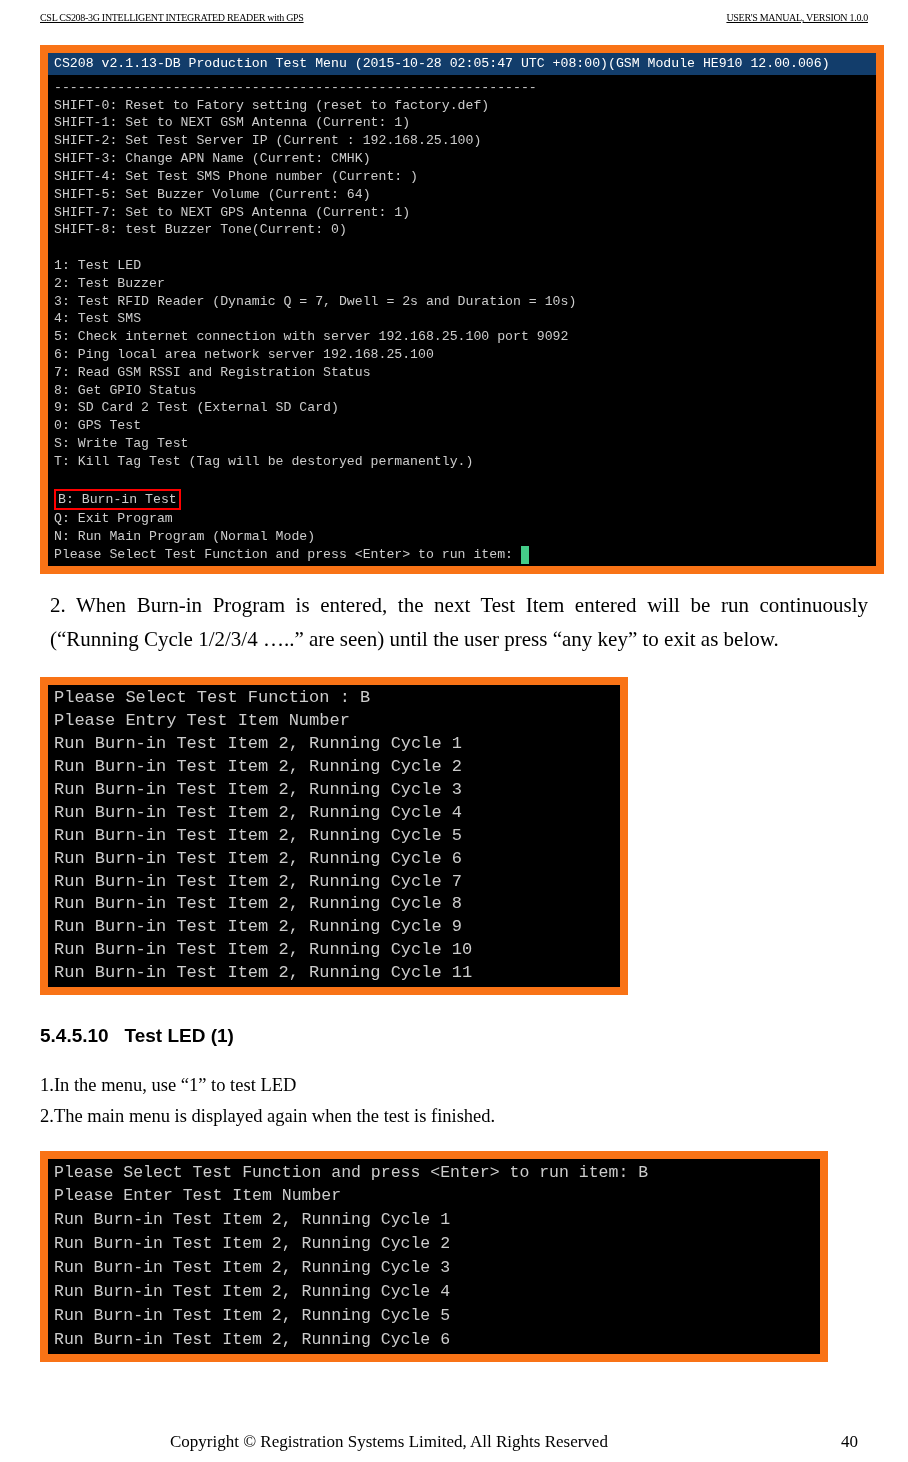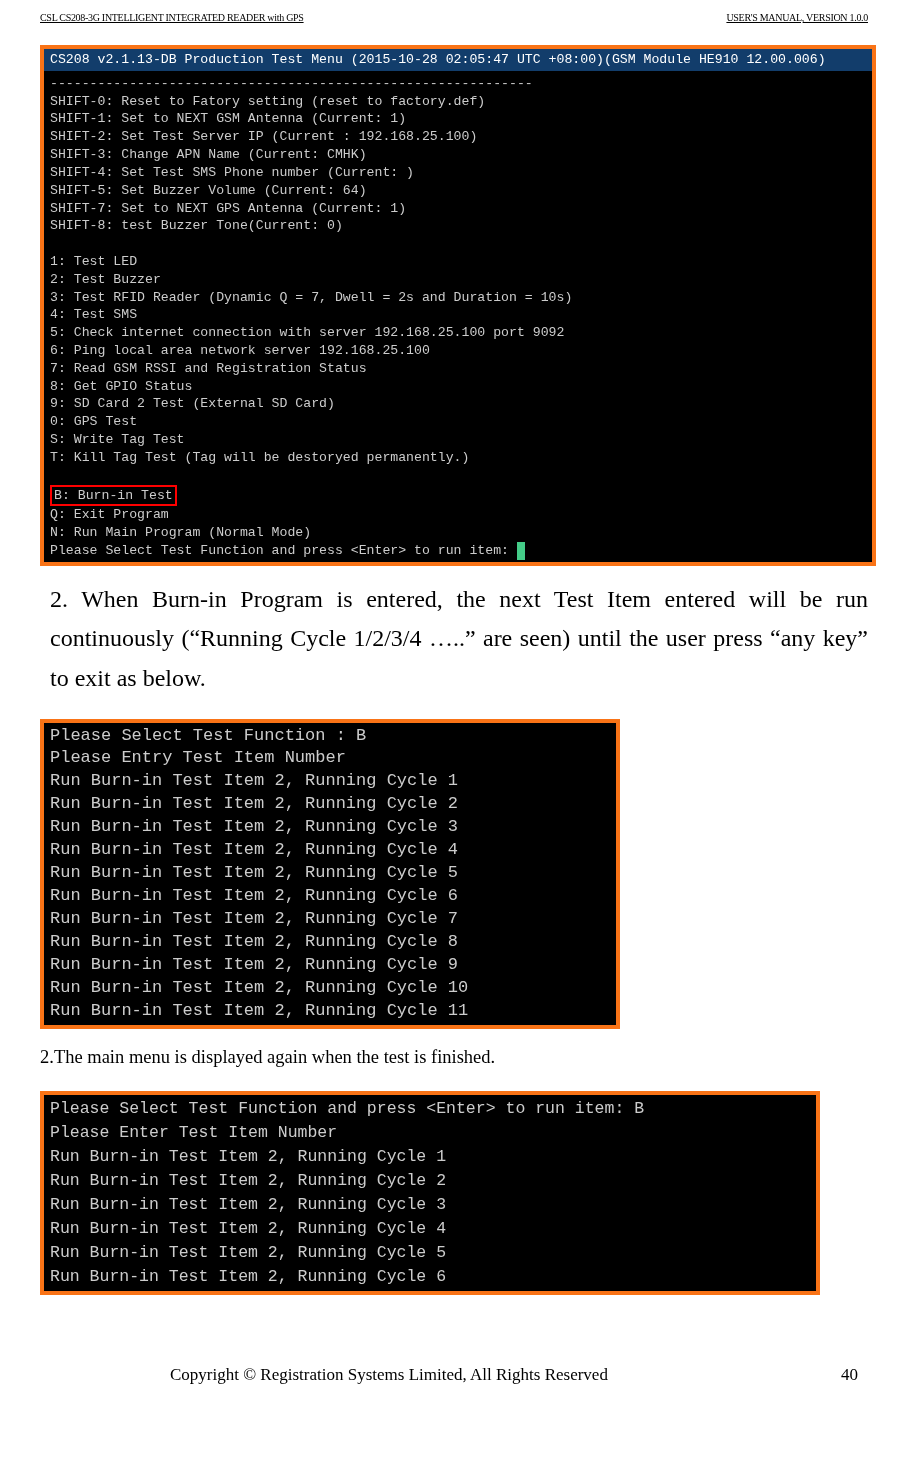--- a/index.html
+++ b/index.html
@@ -22,21 +22,21 @@
     border-bottom: none;
     padding-bottom: 2px;
     margin-bottom: 20px;
     letter-spacing: -0.3px;
   }
   .terminal {
     background: #000;
     color: #ccc;
     font-family: "Courier New", Courier, monospace;
     white-space: pre;
-    border: 4px solid #f97316;
+    border: 8px solid #f97316;
     padding: 2px 6px 2px 6px;
     margin: 20px 0 14px 0;
     line-height: 1.35;
   }
   .terminal.big {
     font-size: 13.2px;
     width: 816px;
   }
   .terminal.med {
     font-size: 17px;
@@ -58,21 +58,21 @@
     border: 2px solid #f00;
     padding: 0 2px;
     display: inline-block;
   }
   .cursor {
     background: #4c8;
     display: inline-block;
     width: 8px;
   }
   .body-text {
-    font-size: 24px;
+    font-size: 21px;
     line-height: 1.65;
     text-align: justify;
     margin: 8px 0 19px 0;
   }
   .indent-first {
     margin-left: 10px;
   }
   .section-head {
     font-family: Arial, Helvetica, sans-serif;
     font-weight: bold;
@@ -140,21 +140,25 @@
 Run Burn-in Test Item 2, Running Cycle 3
 Run Burn-in Test Item 2, Running Cycle 4
 Run Burn-in Test Item 2, Running Cycle 5
 Run Burn-in Test Item 2, Running Cycle 6
 Run Burn-in Test Item 2, Running Cycle 7
 Run Burn-in Test Item 2, Running Cycle 8
 Run Burn-in Test Item 2, Running Cycle 9
 Run Burn-in Test Item 2, Running Cycle 10
 Run Burn-in Test Item 2, Running Cycle 11</div>
 
+  <div class="section-head">
+    <span>5.4.5.10</span>&nbsp;&nbsp;&nbsp;<span>Test LED (1)</span>
+  </div>
 
+  <div class="list-line">1.In the menu, use “1” to test LED</div>
   <div class="list-line">2.The main menu is displayed again when the test is finished.</div>
 
   <div class="terminal large2">Please Select Test Function and press &lt;Enter&gt; to run item: B
 Please Enter Test Item Number
 Run Burn-in Test Item 2, Running Cycle 1
 Run Burn-in Test Item 2, Running Cycle 2
 Run Burn-in Test Item 2, Running Cycle 3
 Run Burn-in Test Item 2, Running Cycle 4
 Run Burn-in Test Item 2, Running Cycle 5
 Run Burn-in Test Item 2, Running Cycle 6</div>

